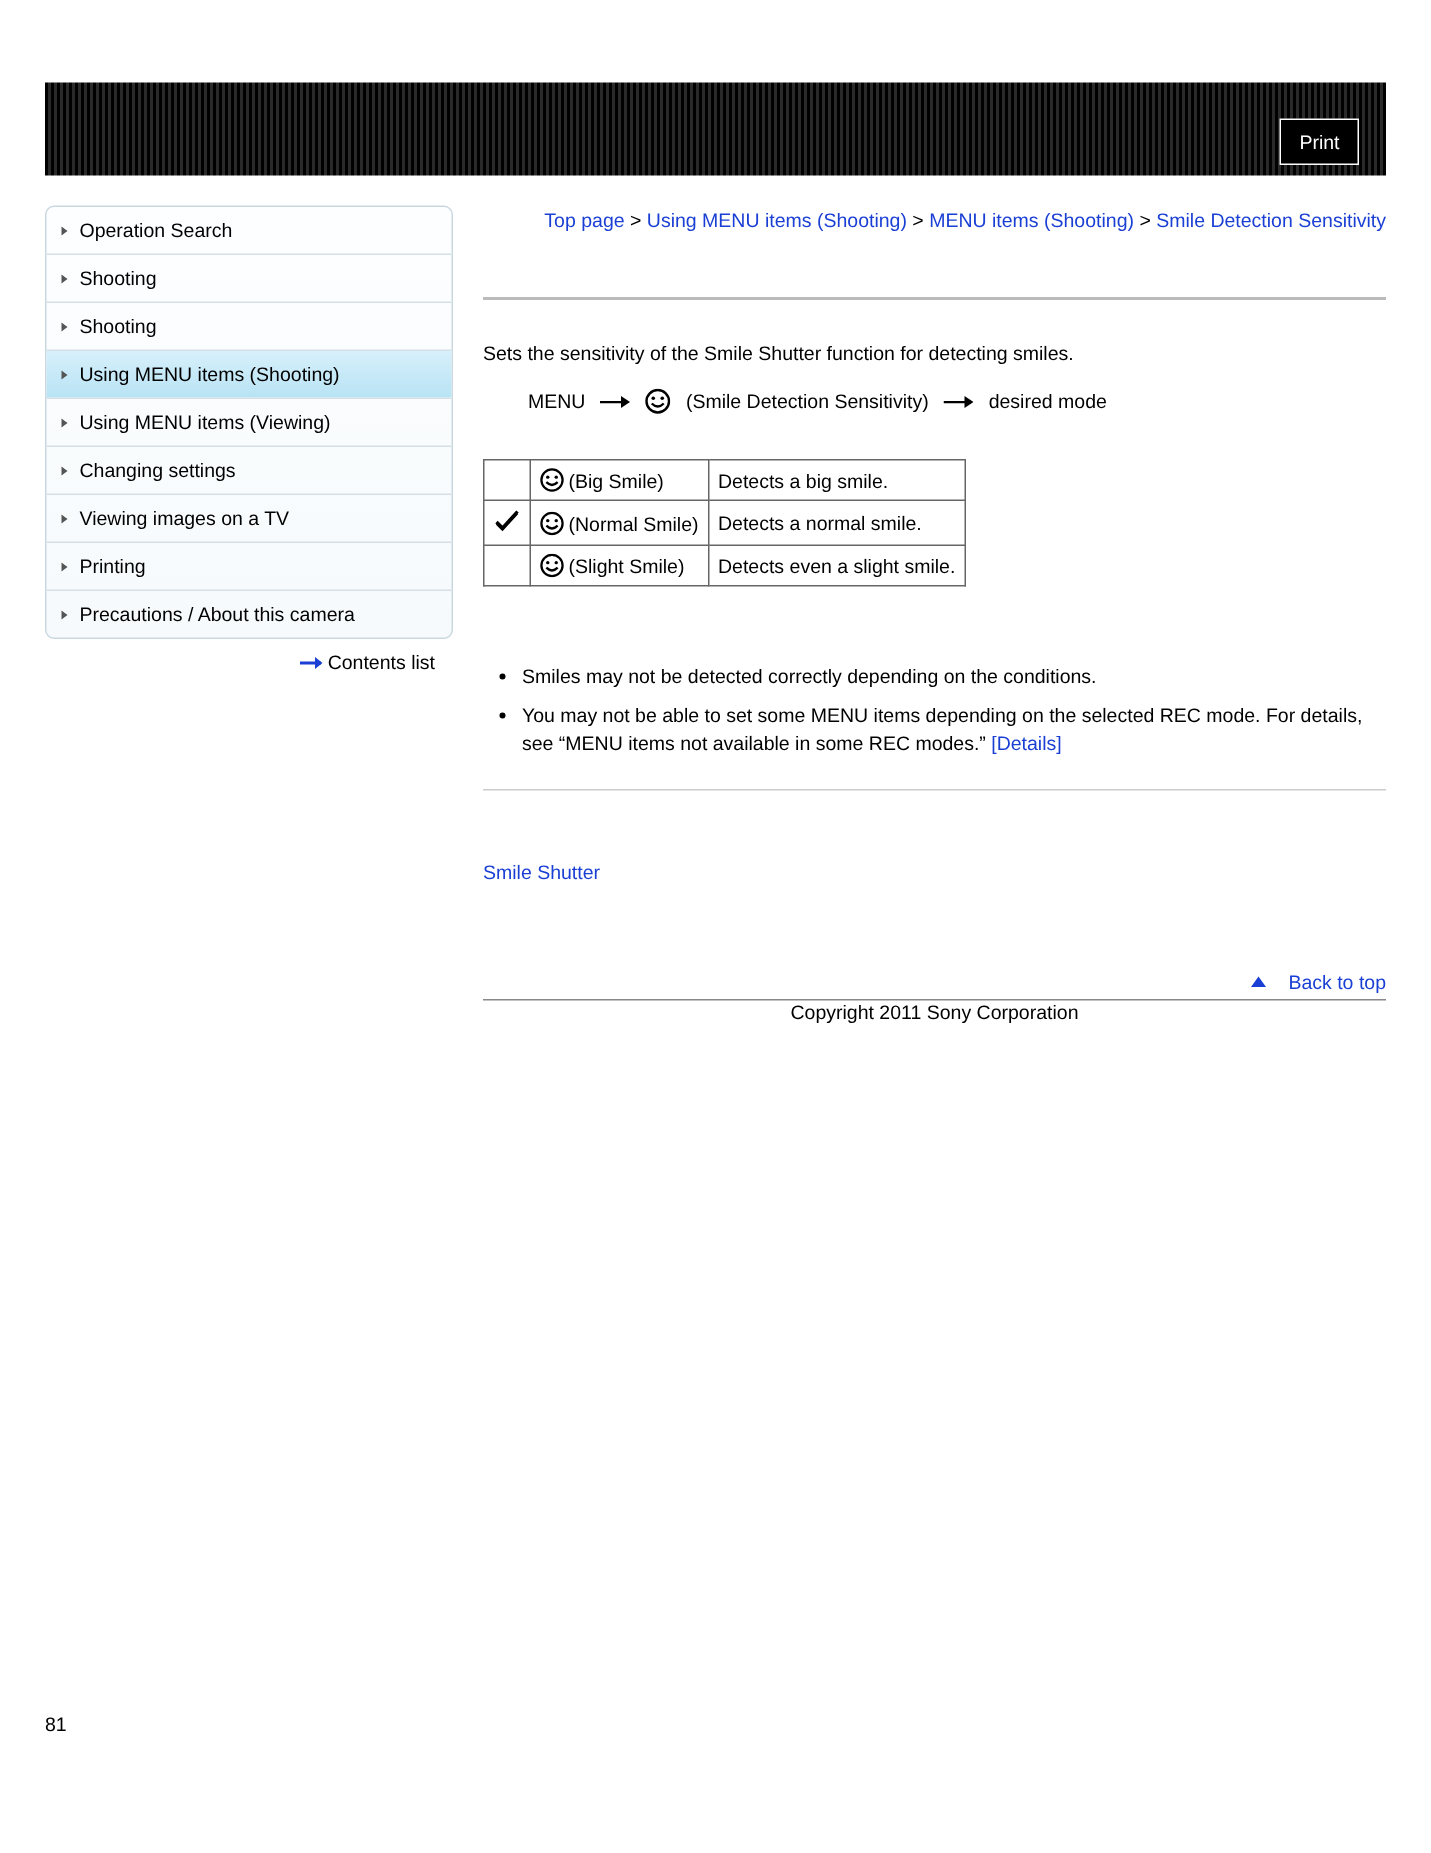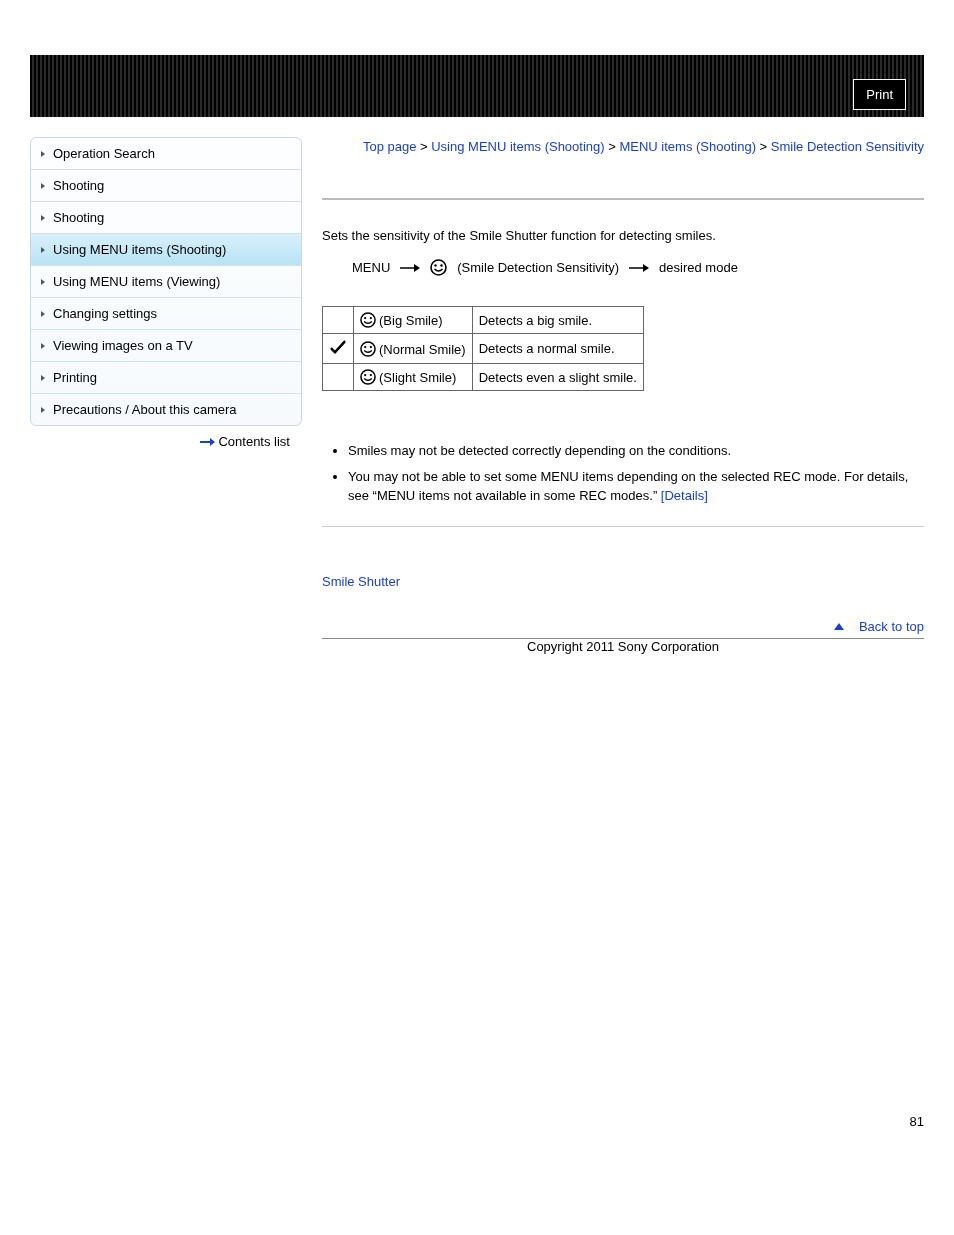--- a/index.html
+++ b/index.html
@@ -59,25 +59,25 @@
   table.options { border-collapse: collapse; margin-left: 0; }
   table.options td { border: 1px solid #666; padding: 5px 6px; vertical-align: middle; font-size: 13px;}
   .check-cell { width:24px; text-align:center; }
   .label-cell { white-space: nowrap; }
   .label-cell .inner { display:flex; align-items:flex-end; gap:3px;}
   .notes { margin: 50px 0 20px 20px; }
   .notes li { margin-bottom: 6px; line-height: 1.5; list-style: disc; margin-left: 6px;}
   .details-link { color: #1a3fd4; text-decoration: none; cursor:pointer;}
   .thin-hr { border:none; border-top:1px solid #ccc; margin: 20px 0; }
   .related-link { color: #1a3fd4; text-decoration: none; cursor:pointer; display:inline-block; margin: 27px 0 30px;}
-  .back-to-top { text-align: right; color:#1a3fd4; cursor:pointer; display:flex; justify-content:flex-end; align-items:center; gap:15px; margin-bottom:4px;}
+  .back-to-top { text-align: right; color:#1a3fd4; cursor:pointer; display:flex; justify-content:flex-end; align-items:center; gap:15px; margin-bottom:4px;margin-top:28px;}
   .back-to-top .tri { width:0;height:0;border-left:5px solid transparent;border-right:5px solid transparent;border-bottom:7px solid #1a3fd4;}
   .footer-hr { border:none; border-top:1px solid #888; }
   .copyright { text-align:center; margin-top: 0; font-size: 13px; }
-  .page-num { text-align:right; margin-top: 460px; font-size: 13px; }
+  .page-num { text-align:left; margin-top: 460px; font-size: 13px; }
 </style>
 </head>
 <body>
 
 <div class="page">
   <div class="topbar">
     <button class="print-btn">Print</button>
   </div>
 
   <div class="content-wrap">

